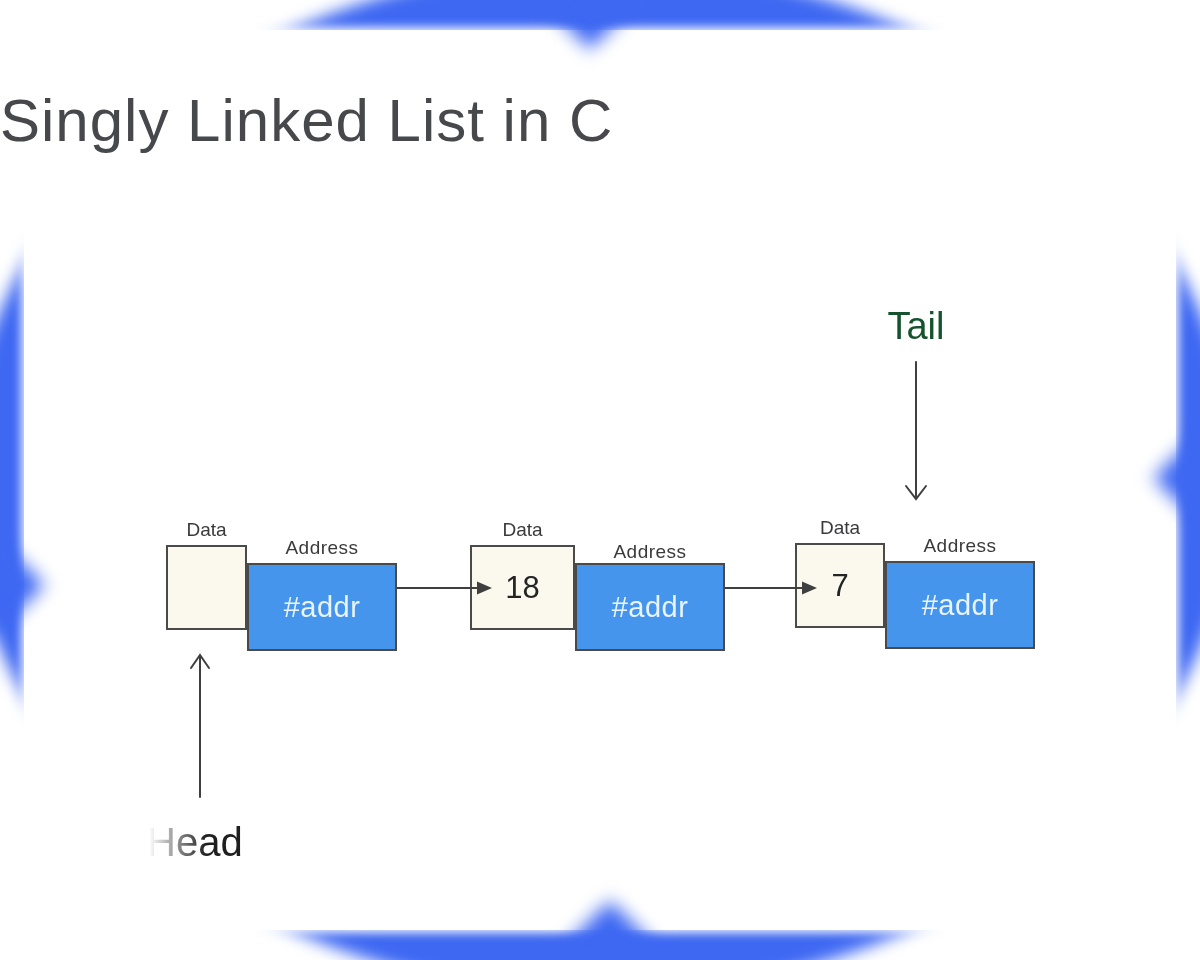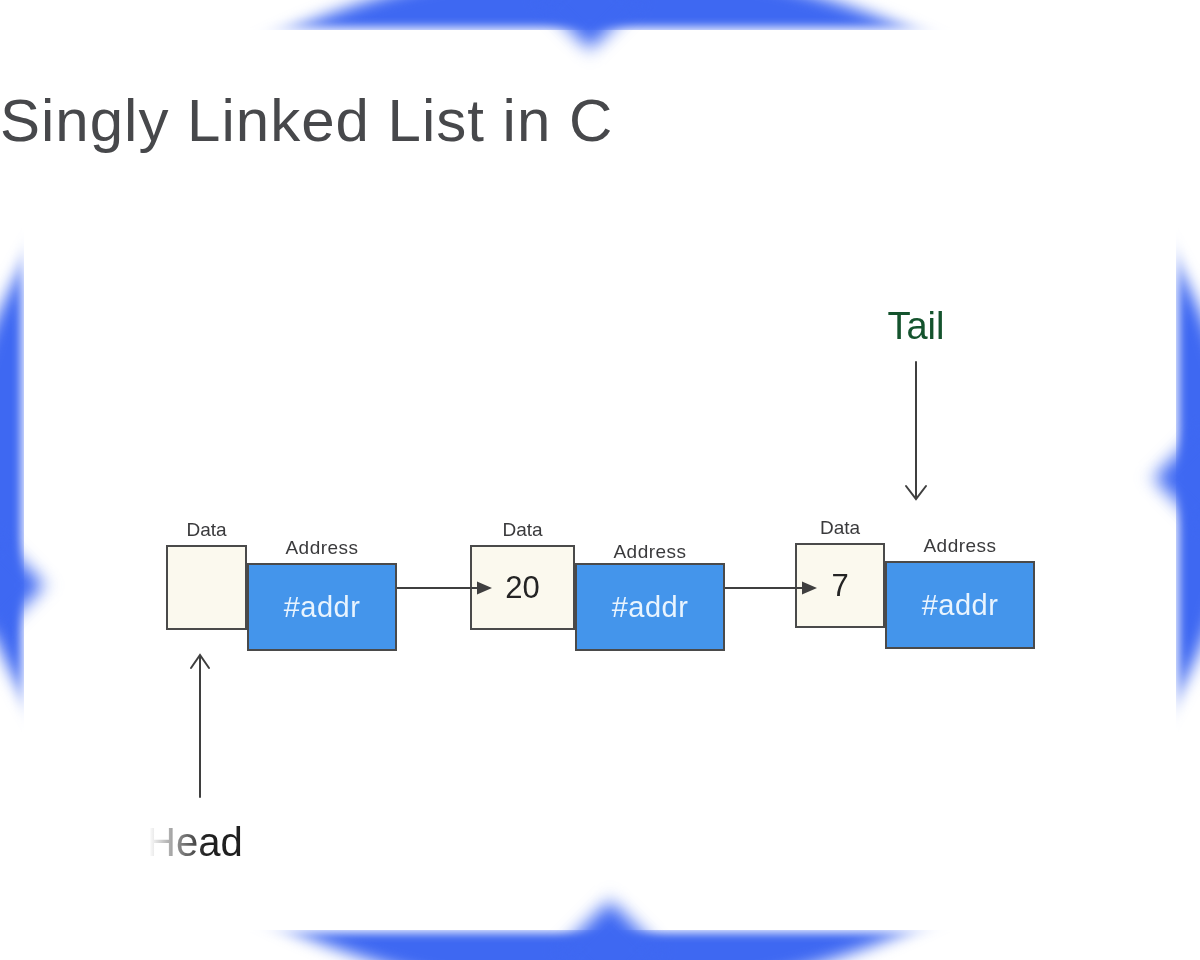--- a/index.html
+++ b/index.html
@@ -70,21 +70,21 @@
       </div>
       <div class="cell addr-cell">
         <span class="cell-label">Address</span>
         <span>#addr</span>
       </div>
     </div>
 
     <div class="node node2">
       <div class="cell data-cell">
         <span class="cell-label">Data</span>
-        <span>20</span>
+        <span>18</span>
       </div>
       <div class="cell addr-cell">
         <span class="cell-label drop">Address</span>
         <span>#addr</span>
       </div>
     </div>
 
     <div class="node node3">
       <div class="cell data-cell">
         <span class="cell-label">Data</span>

